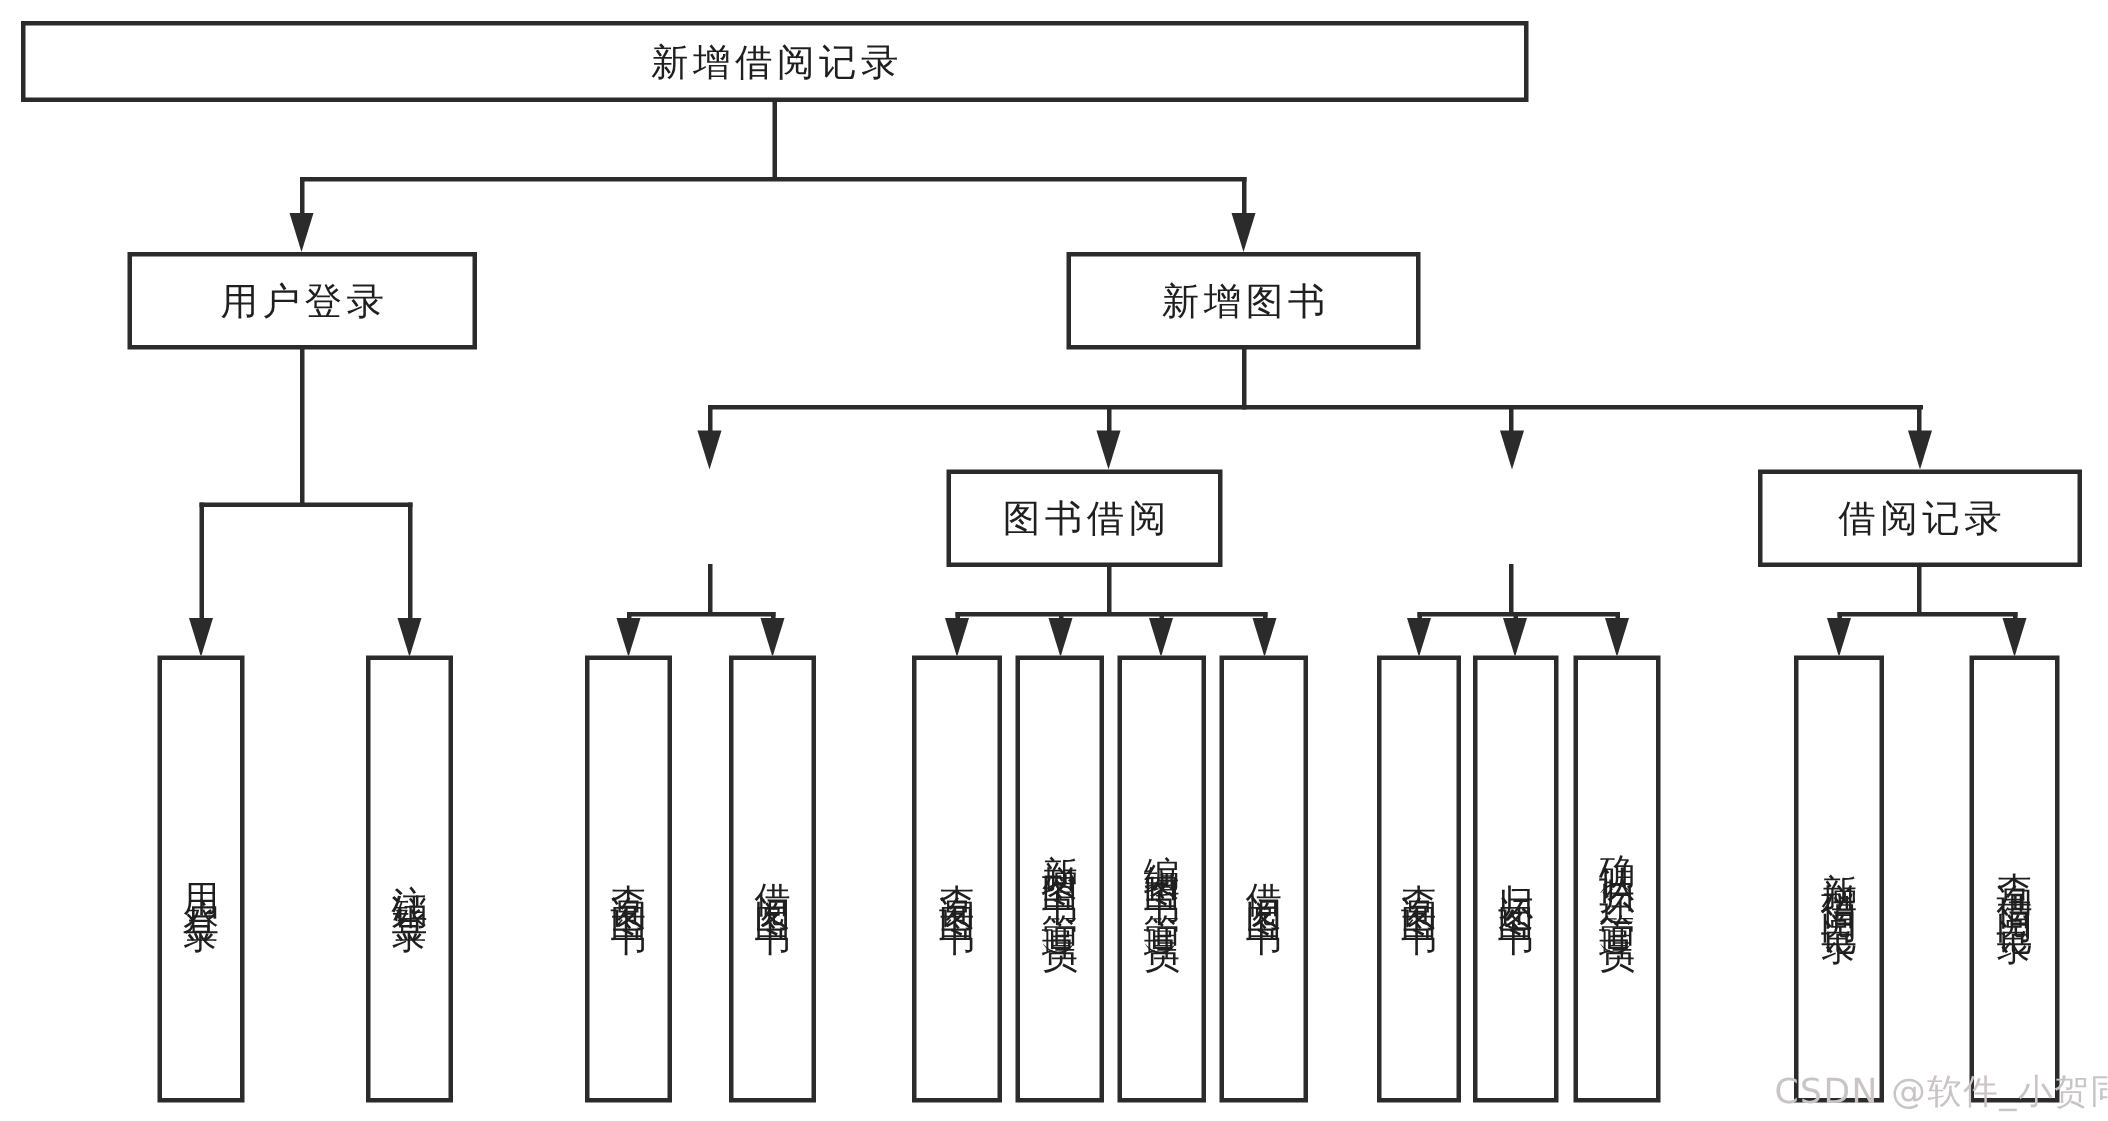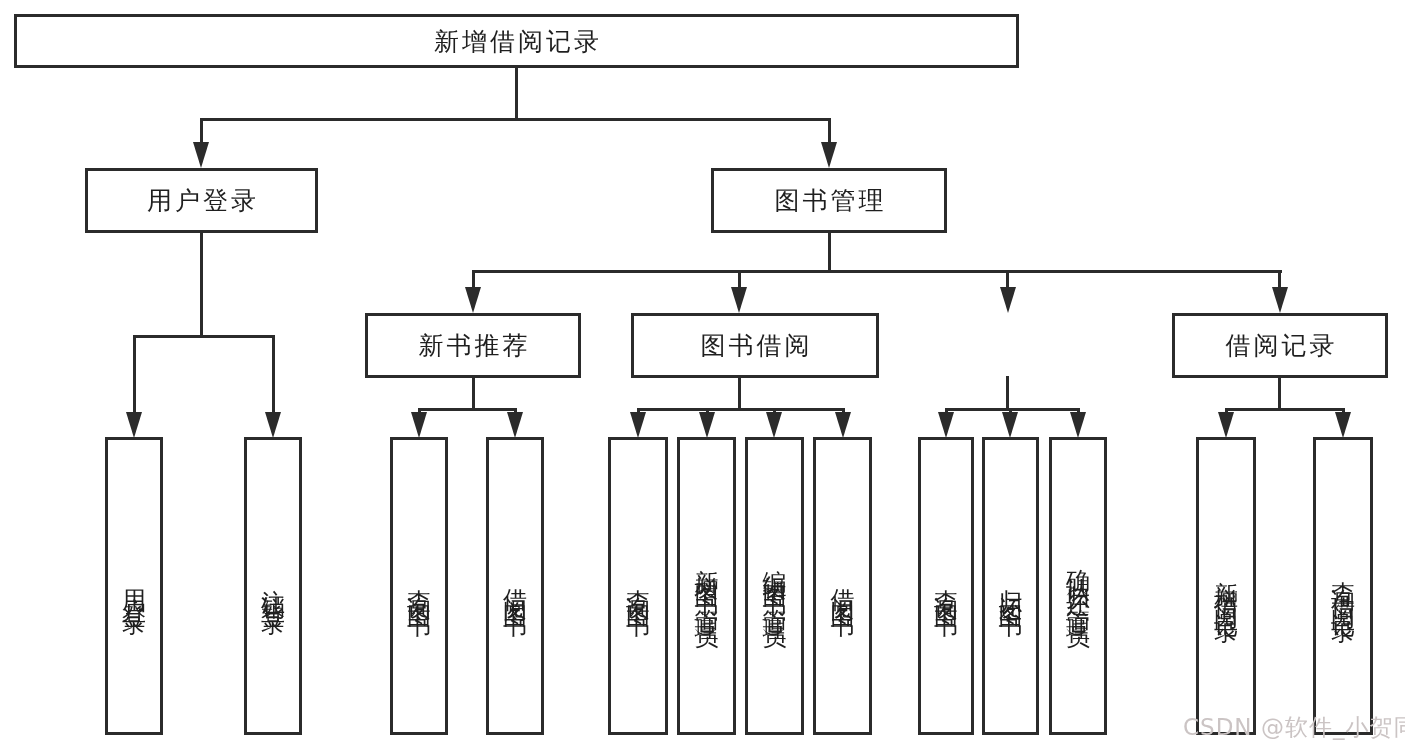--- a/index.html
+++ b/index.html
@@ -76,45 +76,42 @@
 
   <div class="vline" style="left:200px;top:118px;height:30px;"></div>
   <div class="arrowhead" style="left:193px;top:142px;"></div>
   <div class="vline" style="left:828px;top:118px;height:30px;"></div>
   <div class="arrowhead" style="left:821px;top:142px;"></div>
 
   <div class="box" style="left:85px;top:168px;width:233px;height:65px;">
     <span class="hlabel">用户登录</span>
   </div>
   <div class="box" style="left:711px;top:168px;width:236px;height:65px;">
-    <span class="hlabel">图书管理</span>
+    <span class="hlabel">新增图书</span>
   </div>
 
   <div class="vline" style="left:200px;top:231px;height:106px;"></div>
   <div class="hline" style="left:133px;top:335px;width:142px;"></div>
   <div class="vline" style="left:133px;top:335px;height:85px;"></div>
   <div class="arrowhead" style="left:126px;top:412px;"></div>
   <div class="vline" style="left:272px;top:335px;height:85px;"></div>
   <div class="arrowhead" style="left:265px;top:412px;"></div>
 
   <div class="vline" style="left:828px;top:231px;height:42px;"></div>
   <div class="hline" style="left:472px;top:270px;width:810px;"></div>
   <div class="vline" style="left:472px;top:270px;height:20px;"></div>
   <div class="arrowhead" style="left:465px;top:287px;"></div>
   <div class="vline" style="left:738px;top:270px;height:20px;"></div>
   <div class="arrowhead" style="left:731px;top:287px;"></div>
   <div class="vline" style="left:1006px;top:270px;height:20px;"></div>
   <div class="arrowhead" style="left:1000px;top:287px;"></div>
   <div class="vline" style="left:1278px;top:270px;height:20px;"></div>
   <div class="arrowhead" style="left:1272px;top:287px;"></div>
 
-  <div class="box" style="left:365px;top:313px;width:216px;height:65px;">
-    <span class="hlabel">新书推荐</span>
-  </div>
-  <div class="box" style="left:631px;top:313px;width:248px;height:65px;">
+  <div class="box" style="left:631px;top:313px;width:184px;height:65px;">
     <span class="hlabel">图书借阅</span>
   </div>
   <div class="box" style="left:1172px;top:313px;width:216px;height:65px;">
     <span class="hlabel">借阅记录</span>
   </div>
 
   <div class="vline" style="left:472px;top:376px;height:34px;"></div>
   <div class="hline" style="left:418px;top:408px;width:99px;"></div>
   <div class="vline" style="left:418px;top:408px;height:16px;"></div>
   <div class="arrowhead" style="left:411px;top:412px;"></div>

